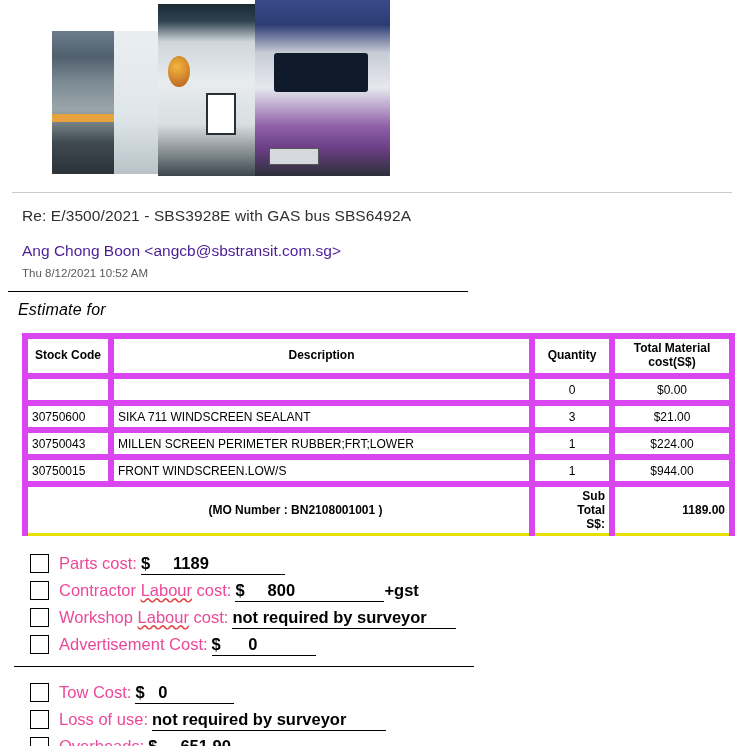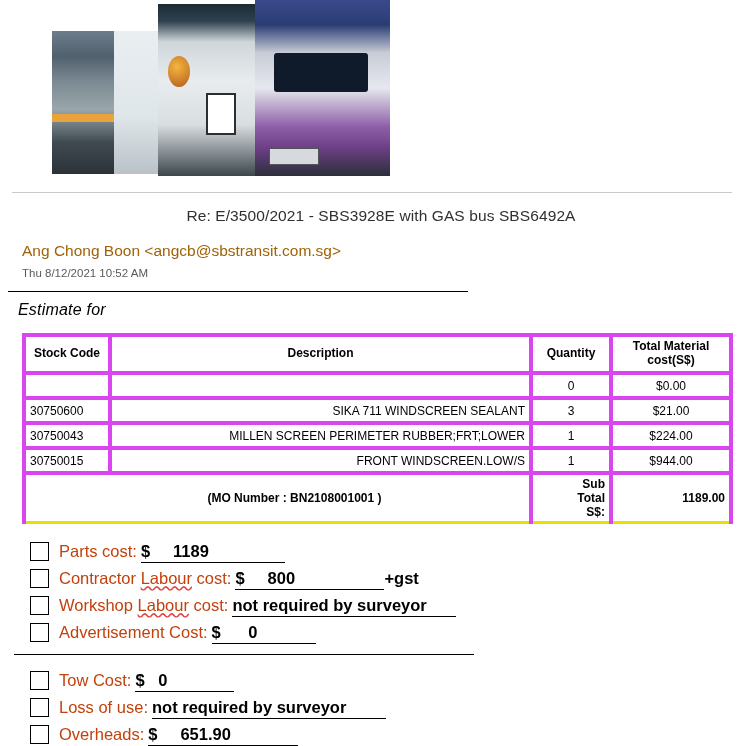--- a/index.html
+++ b/index.html
@@ -109,25 +109,24 @@
   }
 
   
   .mail {
     margin: 14px 0 0 22px;
   }
   .mail .subject {
     font-size: 15.5px;
     color: #303030;
     letter-spacing: .1px;
-    text-align: center;
   }
   .mail .sender {
     font-size: 15.5px;
-    color: #a16207;
+    color: #4c1d95;
     margin-top: 17px;
   }
   .mail .date {
     font-size: 11.5px;
     color: #5a5a5a;
     margin-top: 7px;
   }
   .rule-short-2 {
     border: 0;
     border-top: 1.6px solid #000;
@@ -145,39 +144,39 @@
   
   table.estimate {
     border-collapse: collapse;
     margin: 14px 0 0 22px;
     width: 709px;
     font-size: 12px;
     table-layout: fixed;
   }
   table.estimate th,
   table.estimate td {
-    border: 4px solid #d946ef;
+    border: 6px solid #d946ef;
     padding: 2px 4px;
     vertical-align: middle;
     height: 17px;
   }
   table.estimate th {
     font-weight: bold;
     text-align: center;
     font-size: 12px;
     height: 30px;
     line-height: 1.15;
   }
   .col-stock { width: 86px; }
   .col-desc  { width: 421px; }
   .col-qty   { width: 80px; }
   .col-cost  { width: 120px; }
 
   td.c-stock { text-align: left; }
-  td.c-desc  { text-align: right; }
+  td.c-desc  { text-align: left; }
   td.c-qty   { text-align: center; }
   td.c-cost  { text-align: center; }
 
   tr.total-row td {
     font-weight: bold;
     border-bottom: 3px solid #e8e000;
     padding-left: 38px;
   }
   td.mo-cell { text-align: center; }
   td.subtotal-label { text-align: right; }
@@ -197,21 +196,21 @@
     height: 17px;
     border: 1.6px solid #000;
     flex: 0 0 auto;
     margin-right: 10px;
     position: relative;
     top: 4px;
     background: #fff;
   }
   .clabel {
     font-size: 16.5px;
-    color: #c2410c;
+    color: #ec4899;
     white-space: nowrap;
   }
   .clabel .squig {
     text-decoration: underline;
     text-decoration-color: #e04646;
     text-decoration-style: wavy;
     text-decoration-skip-ink: none;
   }
   .cval {
     font-weight: bold;

